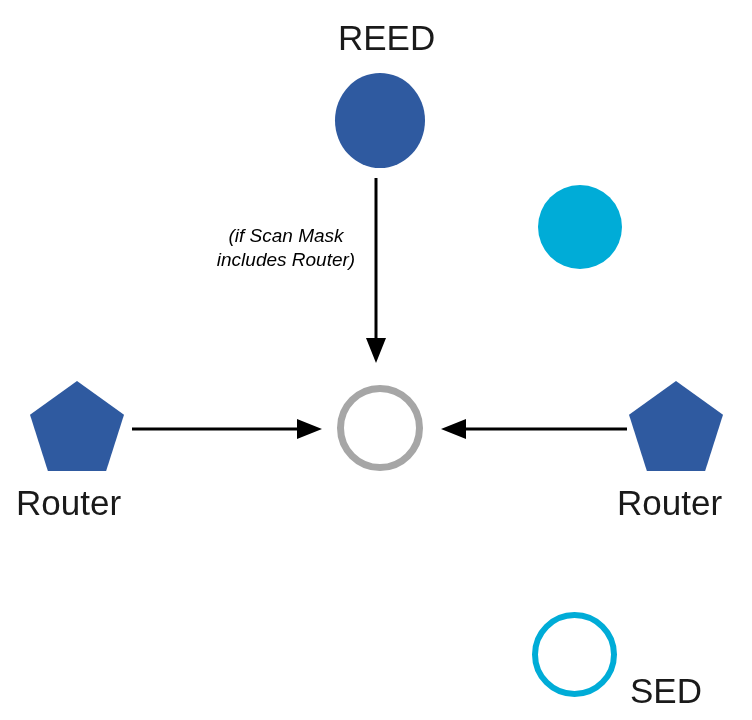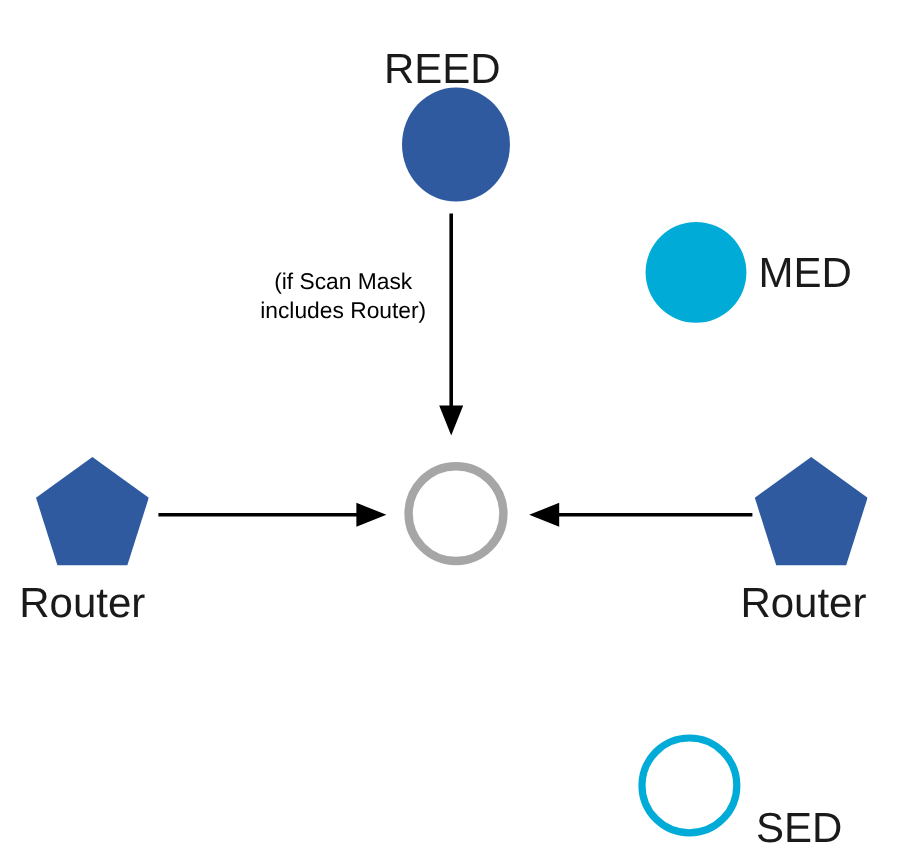--- a/index.html
+++ b/index.html
@@ -25,20 +25,21 @@
     font-weight: 400;
     color: #1a1a1a;
     white-space: nowrap;
     line-height: 1;
     letter-spacing: 0px;
   }
   .edge-label {
     position: absolute;
     font-family: "Liberation Sans", sans-serif;
     font-size: 19px;
+    font-style: italic;
     font-weight: 400;
     color: #000000;
     white-space: nowrap;
     line-height: 1.25;
     text-align: center;
   }
   .shape {
     position: absolute;
   }
   .circle-filled {
@@ -52,34 +53,33 @@
   svg.edge {
     position: absolute;
     overflow: visible;
   }
 </style>
 </head>
 <body>
 
 <div id="canvas">
 
-  <div class="node-label" style="left:320px; top:20px;margin-top:20px;">REED</div>
+  <div class="node-label" style="left:338px; top:20px;">REED</div>
   <div class="shape circle-filled" style="left:335px; top:73px; width:90px; height:95px; background:#2F5AA0;"></div>
 
   <svg class="edge" style="left:356px; top:178px; width:40px; height:186px;" width="40" height="186" viewBox="0 0 40 186">
     <line x1="20" y1="0" x2="20" y2="168" stroke="#000000" stroke-width="3"></line>
     <polygon points="20,185 10,160 30,160" fill="#000000"></polygon>
   </svg>
   <div class="edge-label" style="left:196px; top:224px; width:180px;">
     <span>(if Scan Mask</span><br>
     <span>includes Router)</span>
   </div>
 
   <div class="shape circle-filled" style="left:538px; top:185px; width:84px; height:84px; background:#00ACD7;"></div>
-  <div class="node-label" style="left:632px; top:210px;">MED</div>
 
   <svg class="shape" style="left:30px; top:380px; width:94px; height:92px;" width="94" height="92" viewBox="0 0 100 96">
     <polygon points="50,0 100,36 81,96 19,96 0,36" fill="#2F5AA0"></polygon>
   </svg>
   <div class="node-label" style="left:16px; top:485px;">Router</div>
 
   <svg class="edge" style="left:132px; top:412px; width:192px; height:34px;" width="192" height="34" viewBox="0 0 192 34">
     <line x1="0" y1="17" x2="174" y2="17" stroke="#000000" stroke-width="3"></line>
     <polygon points="190,17 165,7 165,27" fill="#000000"></polygon>
   </svg>

